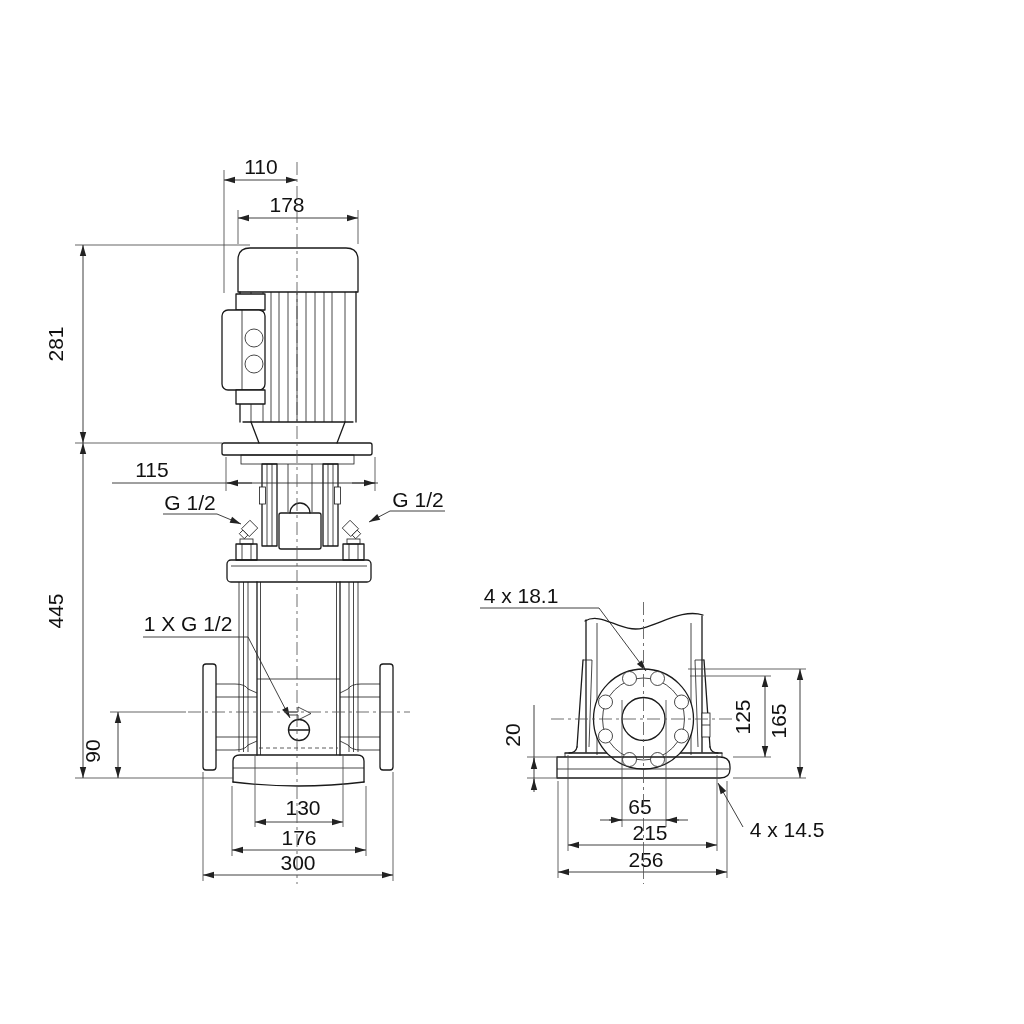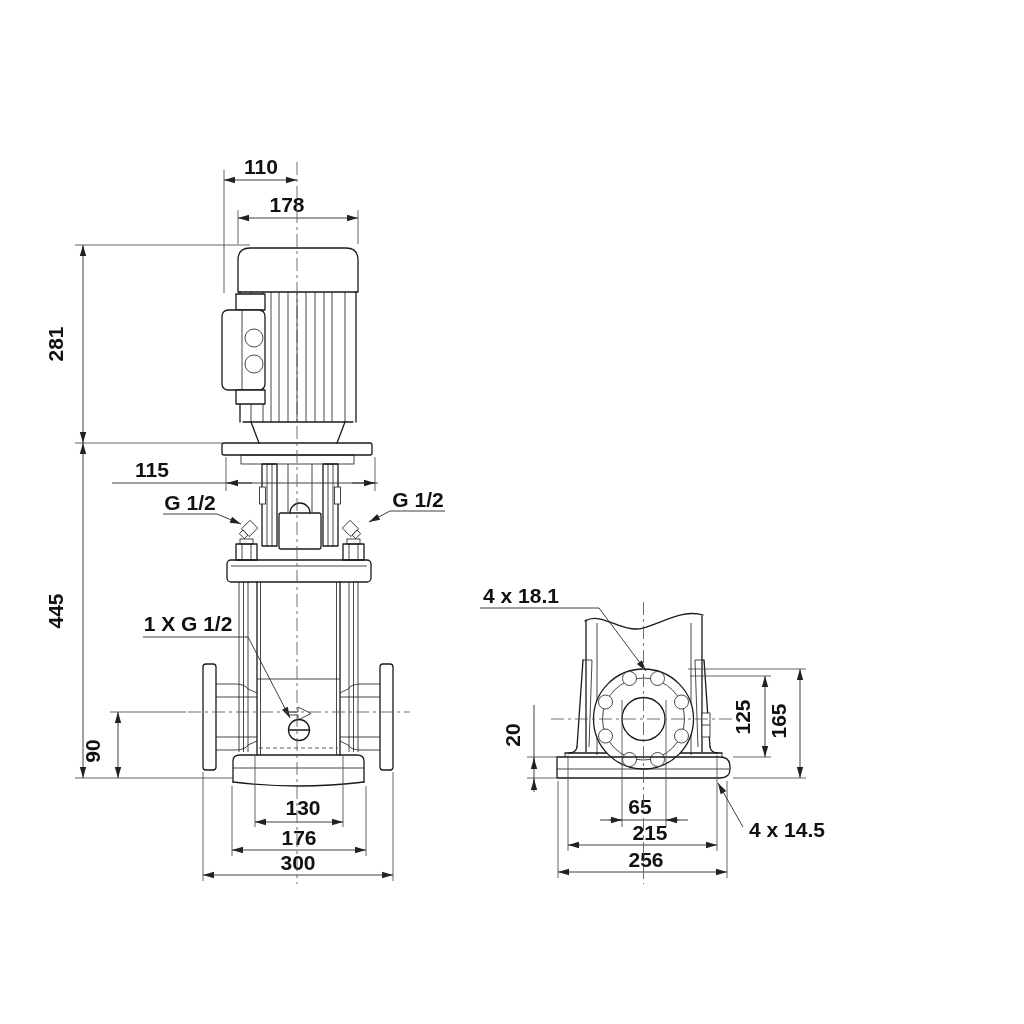--- a/index.html
+++ b/index.html
@@ -1,16 +1,16 @@
 <!DOCTYPE html>
 <html><head>
 <meta charset="utf-8">
 <style>
   html,body{margin:0;padding:0;background:#ffffff;}
-  #stage{width:1024px;height:1024px;position:relative;background:#ffffff;font-weight:bold;}
+  #stage{width:1024px;height:1024px;position:relative;background:#ffffff;}
   svg{display:block;}
   .obj{stroke:#1a1a1a;stroke-width:1.3;fill:none;stroke-linecap:round;stroke-linejoin:round;}
   .objthin{stroke:#1a1a1a;stroke-width:0.8;fill:none;}
   .white{fill:#ffffff;}
   .dim{stroke:#2a2a2a;stroke-width:0.9;fill:none;}
   .ext{stroke:#4a4a4a;stroke-width:0.85;fill:none;}
   .cl{stroke:#555555;stroke-width:0.85;fill:none;stroke-dasharray:13 4 3 4;}
   .hid{stroke:#333;stroke-width:0.8;fill:none;stroke-dasharray:4 3;}
   .dtxt{font-family:"Liberation Sans","DejaVu Sans",sans-serif;font-size:21px;fill:#111;}
   .mid{text-anchor:middle;}

